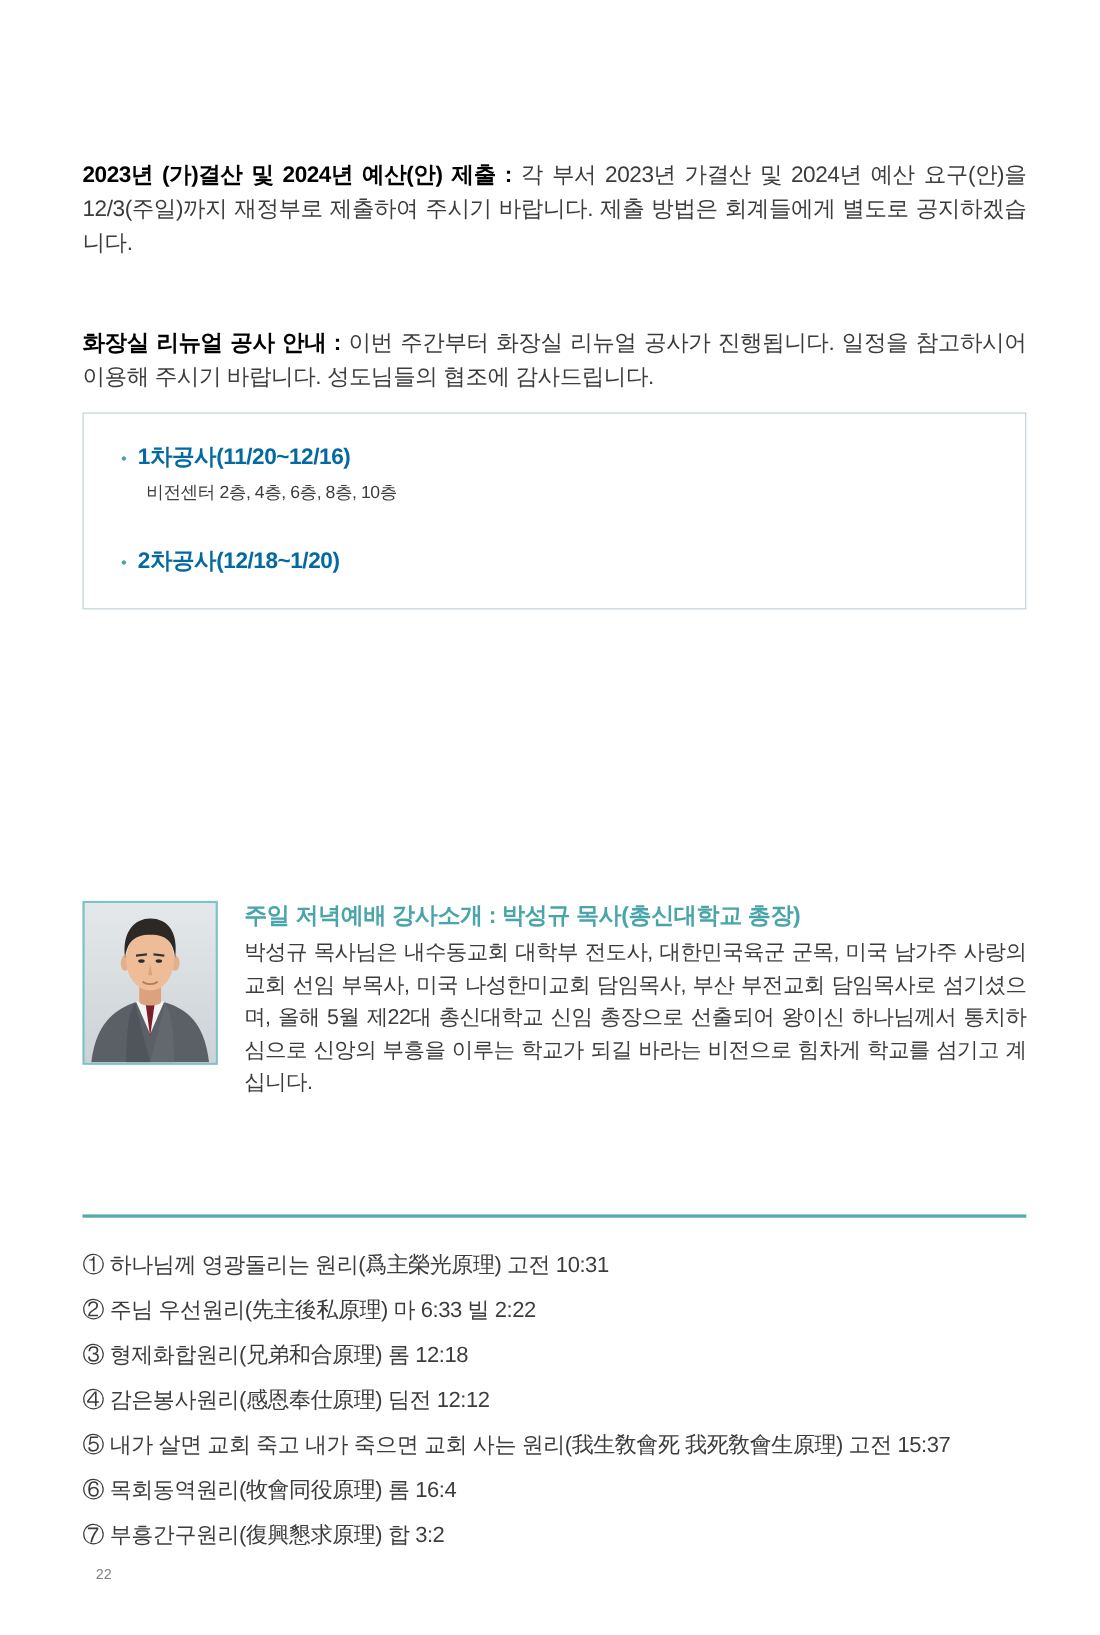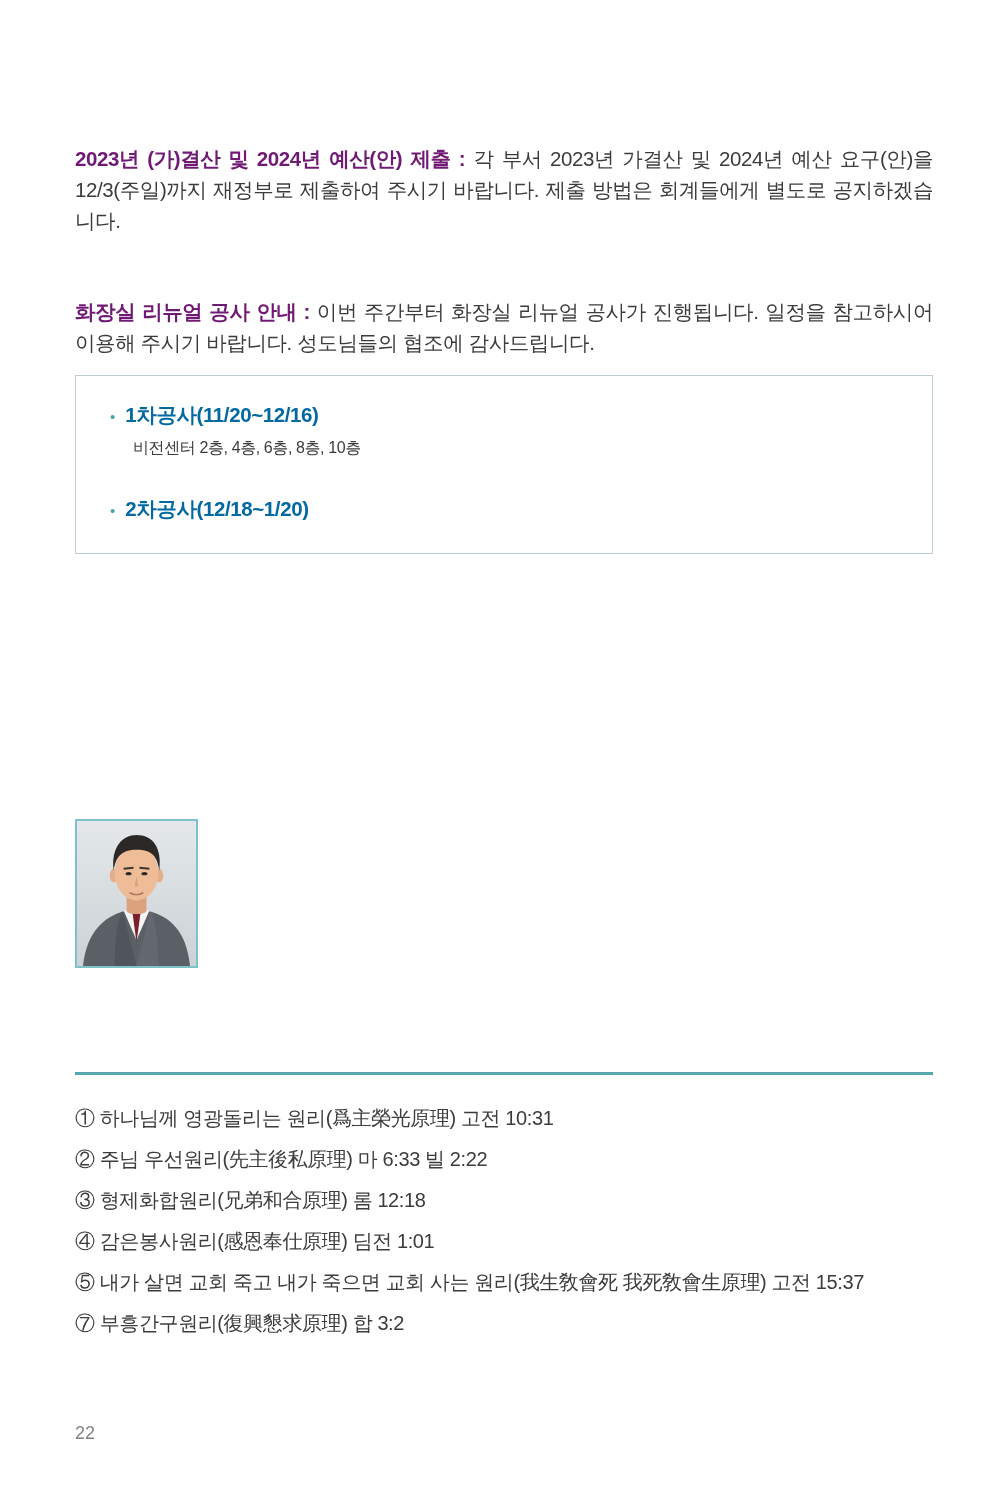--- a/index.html
+++ b/index.html
@@ -16,21 +16,21 @@
     width:1000px; height:1486px;
     padding:143px 67px 0 75px;
   }
   
   .notice {
     font-size:20.5px;
     line-height:31px;
     letter-spacing:-0.4px;
     text-align:justify;
   }
-  .notice .n-title { color:#701a75; font-weight:bold; }
+  .notice .n-title { color:#000000; font-weight:bold; }
   .notice-2 { margin-top:60px; }
 
   
   .box {
     margin-top:17px;
     border:1px solid #b9cfd3;
     padding:25px 24px 30px 24px;
   }
   .box-item .line1 { display:flex; align-items:baseline; }
   .bullet { color:#4aa5ab; font-size:15px; margin:0 10px 0 10px; }
@@ -69,22 +69,22 @@
   .rule { height:3px; background:#57a8ae; margin-top:21px; }
   .plist { margin-top:31px; list-style:none; }
   .plist li {
     font-size:20px; line-height:24px;
     letter-spacing:-0.4px;
     margin-bottom:17px;
   }
 
   
   .pagenum {
-    position:absolute; left:75px; top:1423px;
-    color:#828282; font-size:18px;
+    position:absolute; left:87px; top:1423px;
+    color:#828282; font-size:13px;
   }
 </style>
 </head>
 <body>
 
 <div class="page">
 
   <p class="notice notice-1">
     <span class="n-title">2023년 (가)결산 및 2024년 예산(안) 제출 : </span><span>각 부서 2023년 가결산 및 2024년 예산 요구(안)을 12/3(주일)까지 재정부로 제출하여 주시기 바랍니다. 제출 방법은 회계들에게 별도로 공지하겠습니다.</span>
   </p>
@@ -140,29 +140,34 @@
         <path d="M47,47 L57,46 L57,48 L47,49 Z" fill="#3a332e"></path>
         <path d="M63,46 L73,47 L73,49 L63,48 Z" fill="#3a332e"></path>
 
         <ellipse cx="52" cy="53" rx="3" ry="1.6" fill="#2e2a28"></ellipse>
         <ellipse cx="68" cy="53" rx="3" ry="1.6" fill="#2e2a28"></ellipse>
 
         <path d="M60,56 L58,66 L62,66 Z" fill="#dca27e"></path>
         <path d="M53,72 C57,75 63,75 67,72" stroke="#b07a5e" stroke-width="1.6" fill="none"></path>
       </svg>
     </div>
+    <div class="speaker-col">
+      <div class="speaker-title">주일 저녁예배 강사소개 : 박성규 목사(총신대학교 총장)</div>
+      <div class="speaker-body">박성규 목사님은 내수동교회 대학부 전도사, 대한민국육군 군목, 미국 남가주 사랑의 교회 선임 부목사, 미국 나성한미교회 담임목사, 부산 부전교회 담임목사로 섬기셨으며, 올해 5월 제22대 총신대학교 신임 총장으로 선출되어 왕이신 하나님께서 통치하심으로 신앙의 부흥을 이루는 학교가 되길 바라는 비전으로 힘차게 학교를 섬기고 계십니다.</div>
+    </div>
   </div>
 
   <div class="principles">
     <div class="rule"></div>
     <ul class="plist">
       <li>① 하나님께 영광돌리는 원리(爲主榮光原理) 고전 10:31</li>
       <li>② 주님 우선원리(先主後私原理) 마 6:33 빌 2:22</li>
       <li>③ 형제화합원리(兄弟和合原理) 롬 12:18</li>
-      <li>④ 감은봉사원리(感恩奉仕原理) 딤전 1:01</li>
+      <li>④ 감은봉사원리(感恩奉仕原理) 딤전 12:12</li>
       <li>⑤ 내가 살면 교회 죽고 내가 죽으면 교회 사는 원리(我生敎會死 我死敎會生原理) 고전 15:37</li>
+      <li>⑥ 목회동역원리(牧會同役原理) 롬 16:4</li>
       <li>⑦ 부흥간구원리(復興懇求原理) 합 3:2</li>
     </ul>
   </div>
 
   <div class="pagenum">22</div>
 
 </div>
 
 </body></html>

